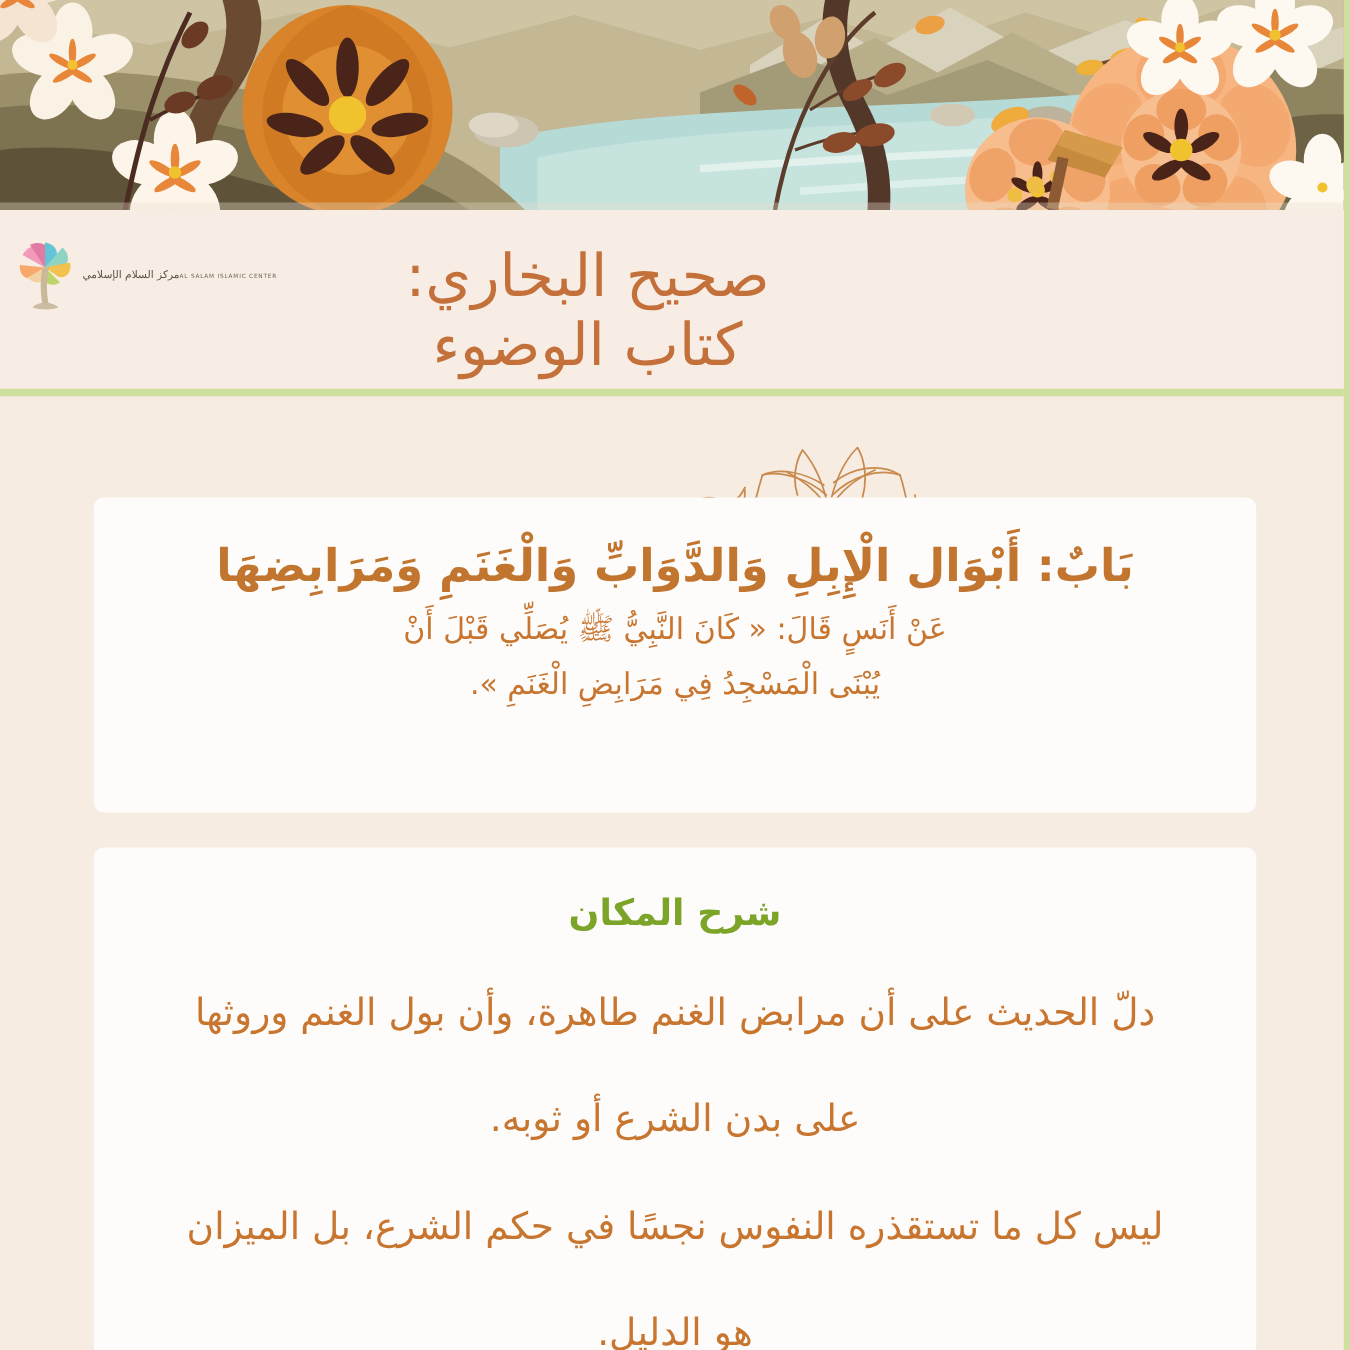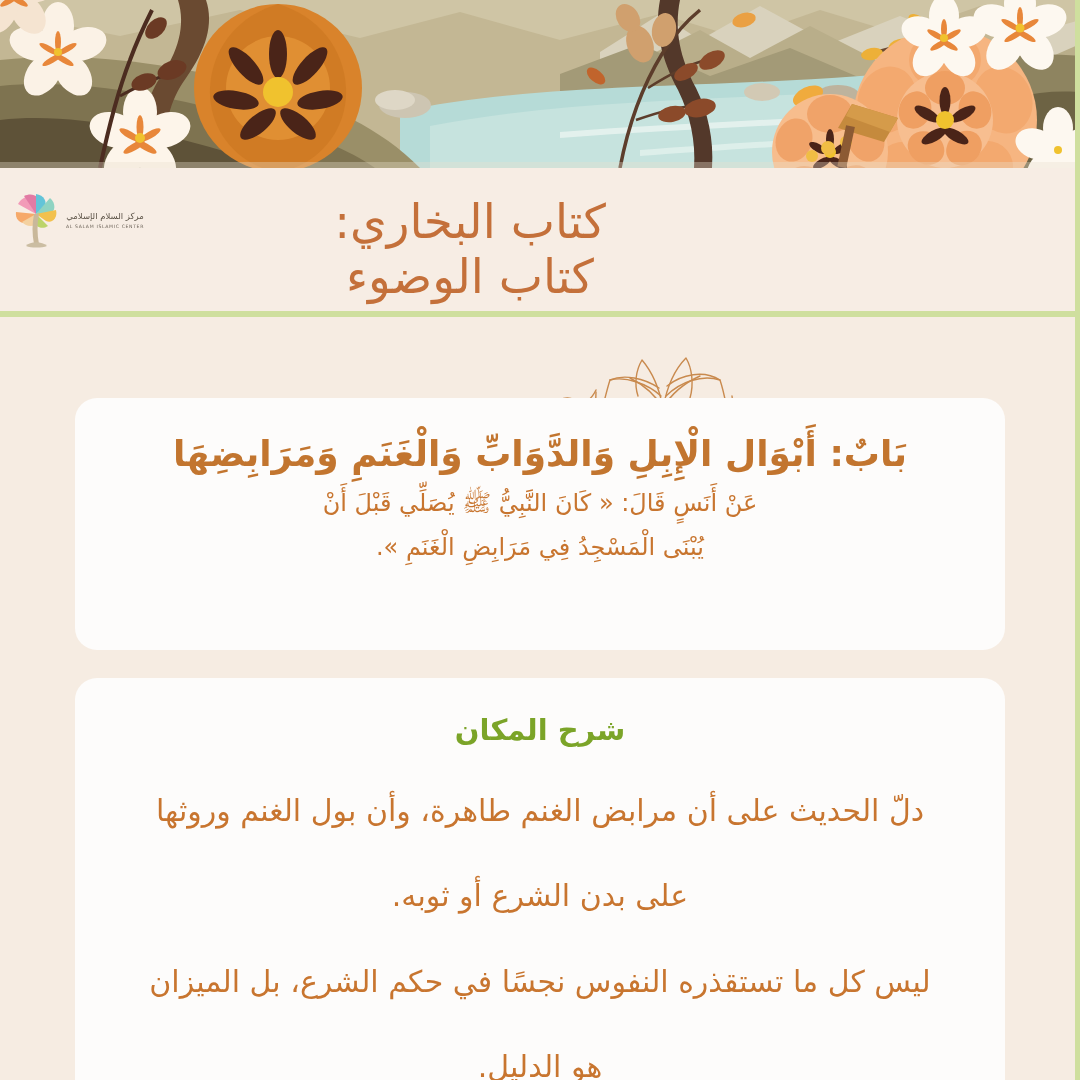--- a/index.html
+++ b/index.html
@@ -36,21 +36,21 @@
   }
 
   #logo {
     position:absolute; right:auto; left:10px; top:22px;
     width:124px; height:62px;
     display:flex; align-items:center; gap:4px;
     direction:ltr;
   }
   #logo .logo-mark { width:52px; height:58px; flex:0 0 52px; }
   #logo .logo-text {
-    display:flex; flex-direction:column;
+    display:flex; flex-direction:row;
     align-items:center; justify-content:center;
     line-height:1.15;
   }
   #logo .logo-ar {
     font-size:8.5px; color:#5c5347; direction:rtl;
     white-space:nowrap; letter-spacing:.2px;
   }
   #logo .logo-en {
     font-size:4.6px; color:#6d6459; letter-spacing:.65px;
     white-space:nowrap; margin-top:2px;
@@ -82,21 +82,21 @@
     position:absolute; top:311px; left:0;
     width:1080px; height:6px;
     background:#cfdf9e;
   }
 
   
   .card {
     position:absolute;
     left:75px; width:930px;
     background:#fdfcfb;
-    border-radius:22px;
+    border-radius:8px;
   }
 
   #hadith-card { top:398px; min-height:252px; padding:30px 38px 28px; }
   #sharh-card  { top:678px; min-height:357px; padding:34px 40px 30px; }
 
   #chapter-title {
     text-align:center;
     font-size:36px;
     font-weight:bold;
     color:#c2752f;
@@ -415,21 +415,21 @@
           <path d="M16 54 C20 49 32 49 37 54 C32 56 21 56 16 54 Z" fill="#cbbda2"></path>
         </svg>
       </span>
       <span class="logo-text">
         <span class="logo-ar">مركز السلام الإسلامي</span>
         <span class="logo-en">AL SALAM ISLAMIC CENTER</span>
       </span>
     </div>
 
     <div id="title-block">
-      <div class="line">كتاب البخاري:</div>
+      <div class="line">صحيح البخاري:</div>
       <div class="line">كتاب الوضوء</div>
     </div>
 
     <div id="book-deco">
       <svg viewBox="0 0 200 108" xmlns="http://www.w3.org/2000/svg" fill="none" stroke="#c98a4e" stroke-width="1.4" stroke-linecap="round" stroke-linejoin="round">
 
         <path d="M0 50 C10 44 18 54 28 50 C32 48 34 44 36 40"></path>
 
         <path d="M36 42 C36 42 34 78 40 92 C66 86 86 88 103 96 C120 88 142 84 172 88 C176 74 172 46 172 46"></path>
 

